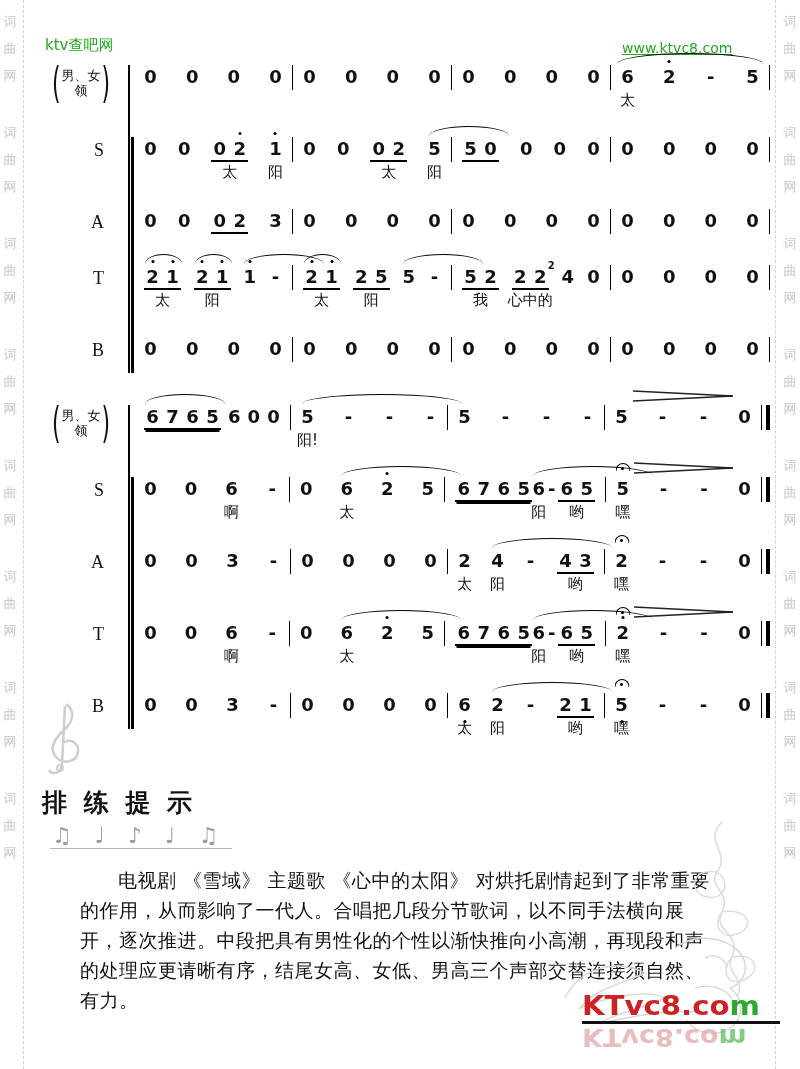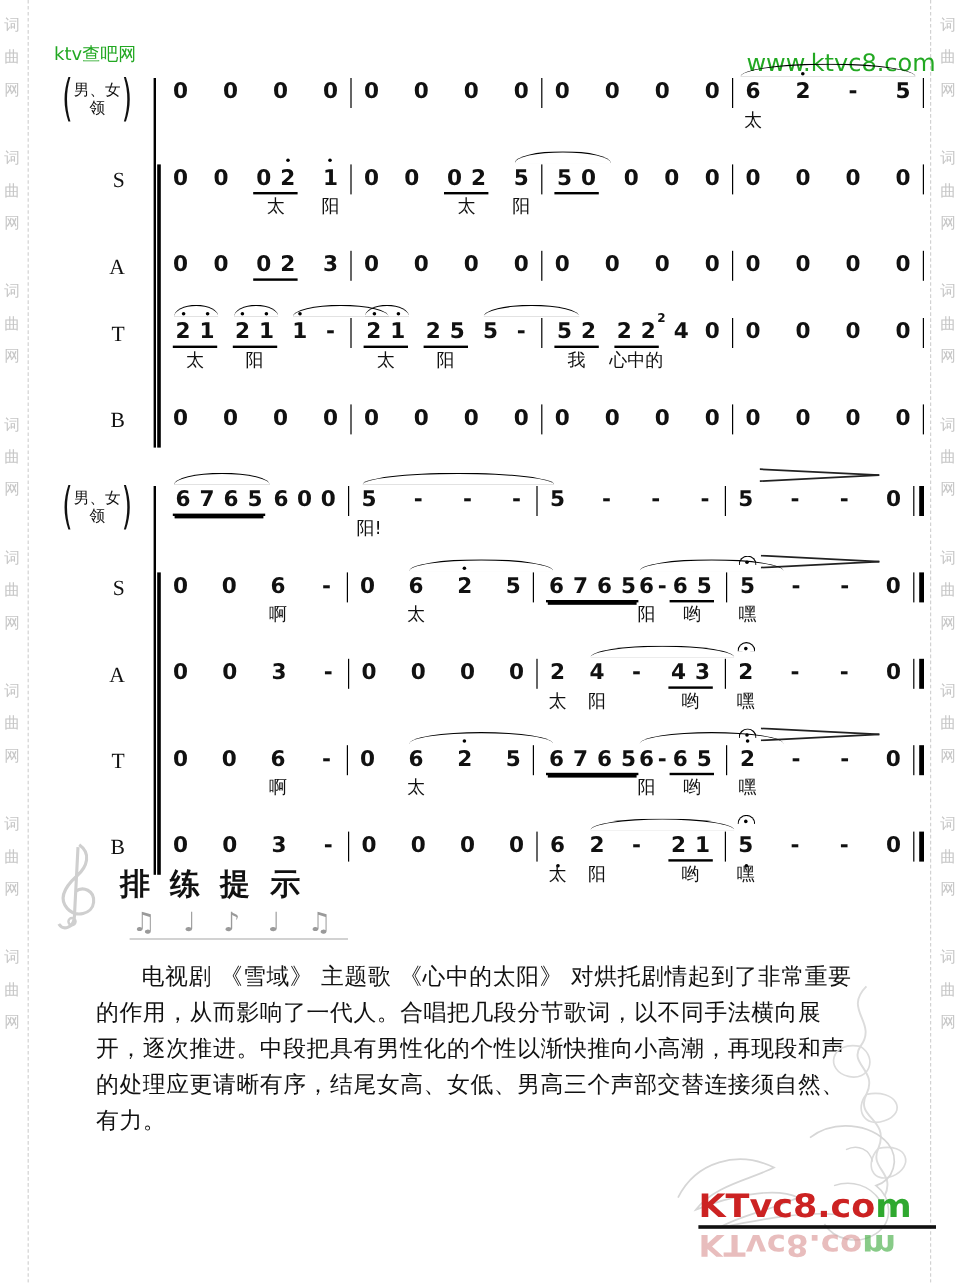--- a/index.html
+++ b/index.html
@@ -10,22 +10,22 @@
   align-items:center;padding-top:8px;color:#c6c6c6;font-size:13px;}
 .side-col.left{left:0;}
 .side-col.right{right:0;}
 .side-group{margin-bottom:30px;text-align:center;}
 .side-char{line-height:27px;}
 .dash-line{position:absolute;top:0;bottom:0;width:0;border-left:1px dashed #d2d2d2;}
 .dash-line.left{left:23px;}
 .dash-line.right{right:24px;}
 
 .logo{position:absolute;left:45px;top:36px;font-size:15px;color:#22a822;cursor:pointer;}
-.site-url{position:absolute;left:622px;top:40px;font-size:20px;color:#22a822;
-  cursor:pointer;}
+.site-url{position:absolute;left:622px;top:40px;font-size:14px;color:#22a822;
+  text-decoration:underline;cursor:pointer;}
 
 .score{position:absolute;left:36px;top:58px;right:30px;}
 .system{position:relative;margin-bottom:14px;}
 .sysline{position:absolute;left:92px;width:1.6px;background:#000;}
 .sysline.thick{left:95px;width:3px;}
 .staff-row{display:flex;height:46px;margin-bottom:2px;align-items:flex-start;padding-top:8px;}
 .staff-row.has-lyr{margin-bottom:18px;}
 .label{width:90px;flex:none;margin-top:2px;font-size:16px;}
 .label.latin{text-align:right;padding-right:22px;font-family:"Liberation Serif",serif;
   font-size:18px;width:68px;}
@@ -54,21 +54,21 @@
   border-radius:100% 100% 0 0/200% 200% 0 0;pointer-events:none;}
 .ferm{position:absolute;top:-15px;left:50%;transform:translateX(-50%);width:13px;height:7px;
   border:1.6px solid #000;border-bottom:none;border-radius:13px 13px 0 0;}
 .ferm::after{content:"";position:absolute;left:50%;top:2.5px;width:3px;height:3px;
   background:#000;border-radius:50%;transform:translateX(-50%);}
 .lyr{position:absolute;top:25px;left:50%;transform:translateX(-50%);white-space:nowrap;
   font-size:15px;font-weight:400;line-height:18px;}
 .hp{position:absolute;top:-16px;left:18%;width:64%;height:12px;}
 
 .tips{position:absolute;left:36px;top:712px;right:40px;}
-.tips-head{display:flex;align-items:flex-start;}
+.tips-head{display:flex;align-items:flex-start;flex-direction:column;}
 .clef{margin-left:0;margin-top:-14px;flex:none;}
 .tips-title{font-size:25px;font-weight:700;letter-spacing:4px;margin:8px 0 0 6px;}
 .tips-notes{margin:4px 0 0 14px;font-size:22px;color:#9a9a9a;letter-spacing:8px;
   border-bottom:1px solid #b5b5b5;align-self:flex-start;padding:0 6px 0 2px;}
 .tips-para{margin:16px 16px 0 44px;width:630px;font-size:19px;line-height:30px;font-weight:400;
   text-indent:2em;letter-spacing:0.5px;}
 
 .sketch{position:absolute;pointer-events:none;}
 
 .watermark{position:absolute;left:582px;top:990px;width:210px;}

